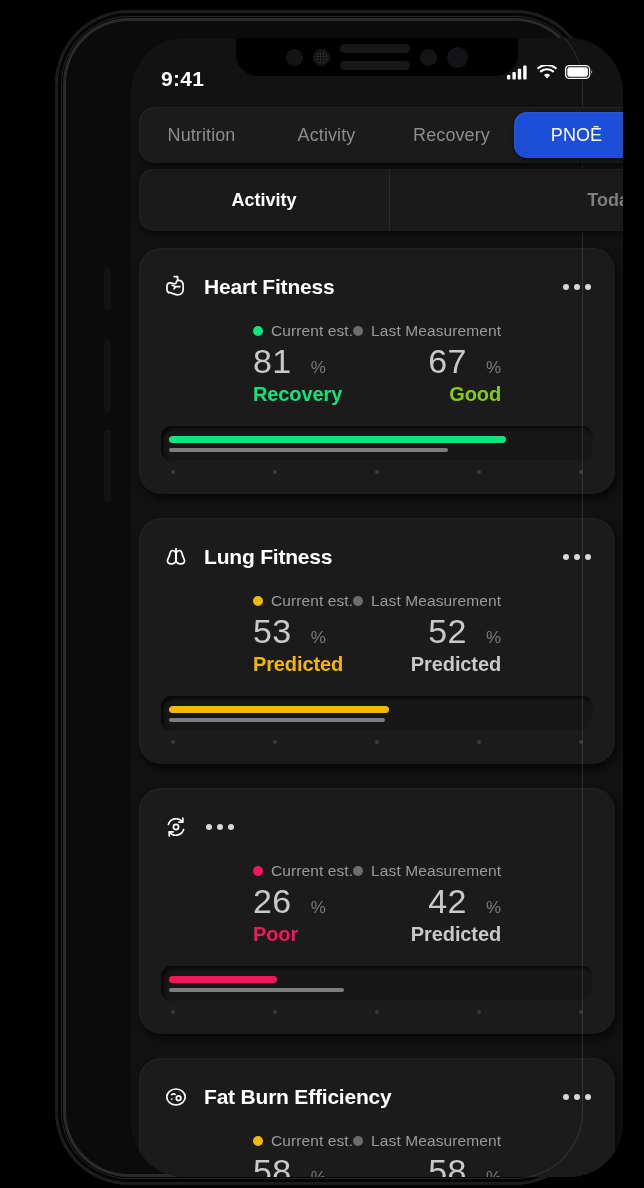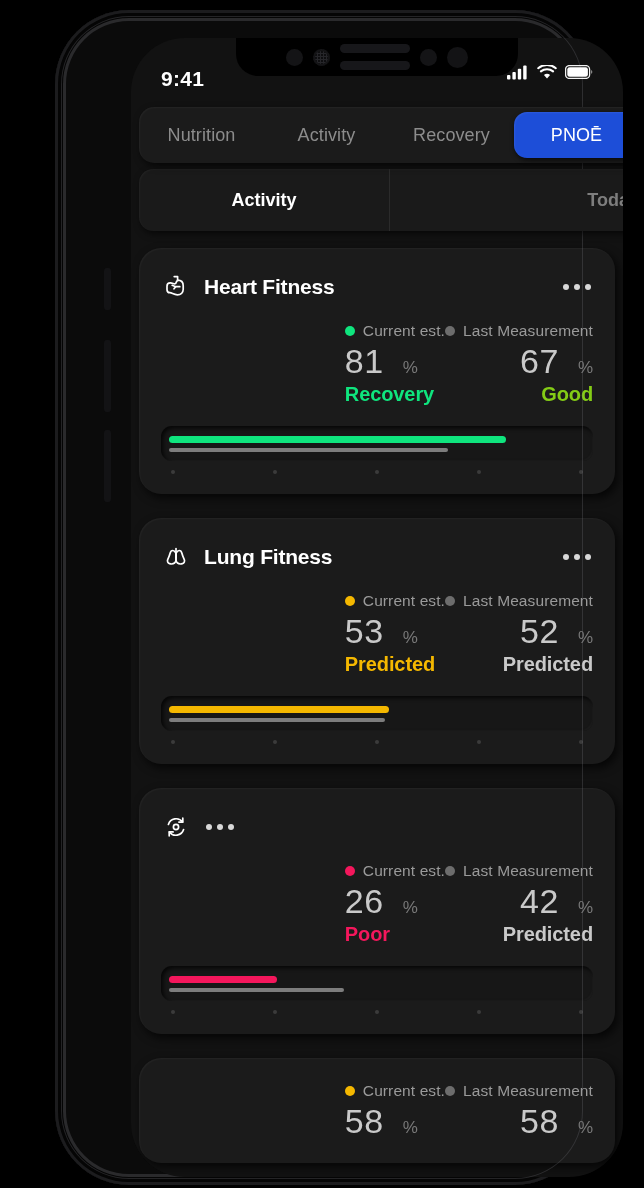--- a/index.html
+++ b/index.html
@@ -146,21 +146,21 @@
   .card-head{ display:flex; align-items:center; gap:13px; margin-bottom:20px; }
   .card-icon{ width:30px; height:30px; flex:0 0 30px; display:block; }
   .card-title{
     font-size:21px; font-weight:700; color:#fff;
     letter-spacing:-.2px; flex:1 1 auto;
   }
   .dots-menu{ display:flex; gap:5px; padding:6px 2px; }
   .dots-menu i{ width:6px; height:6px; border-radius:50%; background:#d8d8d8; display:block; }
 
   
-  .metric-row{ display:flex; justify-content:flex-end; align-items:flex-start; }
+  .metric-row{ display:flex; justify-content:center; align-items:flex-start; }
   .metric{ display:flex; flex-direction:column; }
   .metric.right{ align-items:flex-end; text-align:right; }
   .metric-legend{ display:flex; align-items:center; gap:8px; margin-bottom:2px; }
   .legend-dot{ width:10px; height:10px; border-radius:50%; flex:0 0 10px; }
   .legend-label{ font-size:15.5px; color:#9a9a9a; letter-spacing:.1px; white-space:nowrap; }
   .metric-value{ display:flex; align-items:baseline; gap:19px; }
   .value-num{ font-size:34px; color:#c9c9c9; font-weight:400; letter-spacing:.5px; line-height:1.15; }
   .value-unit{ font-size:17px; color:#787878; }
   .metric-status{ font-size:20px; font-weight:700; letter-spacing:-.1px; margin-top:2px; }
 
@@ -387,20 +387,34 @@
           </div>
           <div class="bar-ticks">
             <i></i>
             <i></i>
             <i></i>
             <i></i>
             <i></i>
           </div>
         </div>
         <div class="card">
+          <div class="card-head">
+            <svg class="card-icon" viewBox="0 0 30 30">
+              <ellipse cx="15" cy="15" rx="9.2" ry="8" stroke="#fff" stroke-width="1.7" fill="none" stroke-linecap="round" stroke-linejoin="round"></ellipse>
+              <path stroke="#fff" stroke-width="1.7" fill="none" stroke-linecap="round" stroke-linejoin="round" d="M10.6 12.6c1.2-.9 2.6-1 3.5-.3"></path>
+              <circle cx="17.6" cy="16.2" r="2.3" stroke="#fff" stroke-width="1.7" fill="none" stroke-linecap="round" stroke-linejoin="round"></circle>
+              <path stroke="#fff" stroke-width="1.7" fill="none" stroke-linecap="round" stroke-linejoin="round" d="M10.8 17.1h.01"></path>
+            </svg>
+            <div class="card-title">Fat Burn Efficiency</div>
+            <div class="dots-menu">
+              <i></i>
+              <i></i>
+              <i></i>
+            </div>
+          </div>
           <div class="metric-row">
             <div class="metric left">
               <div class="metric-legend">
                 <span class="legend-dot" style="background:#f5b800"></span>
                 <span class="legend-label">Current est.</span>
               </div>
               <div class="metric-value">
                 <span class="value-num">58</span>
                 <span class="value-unit">%</span>
               </div>

